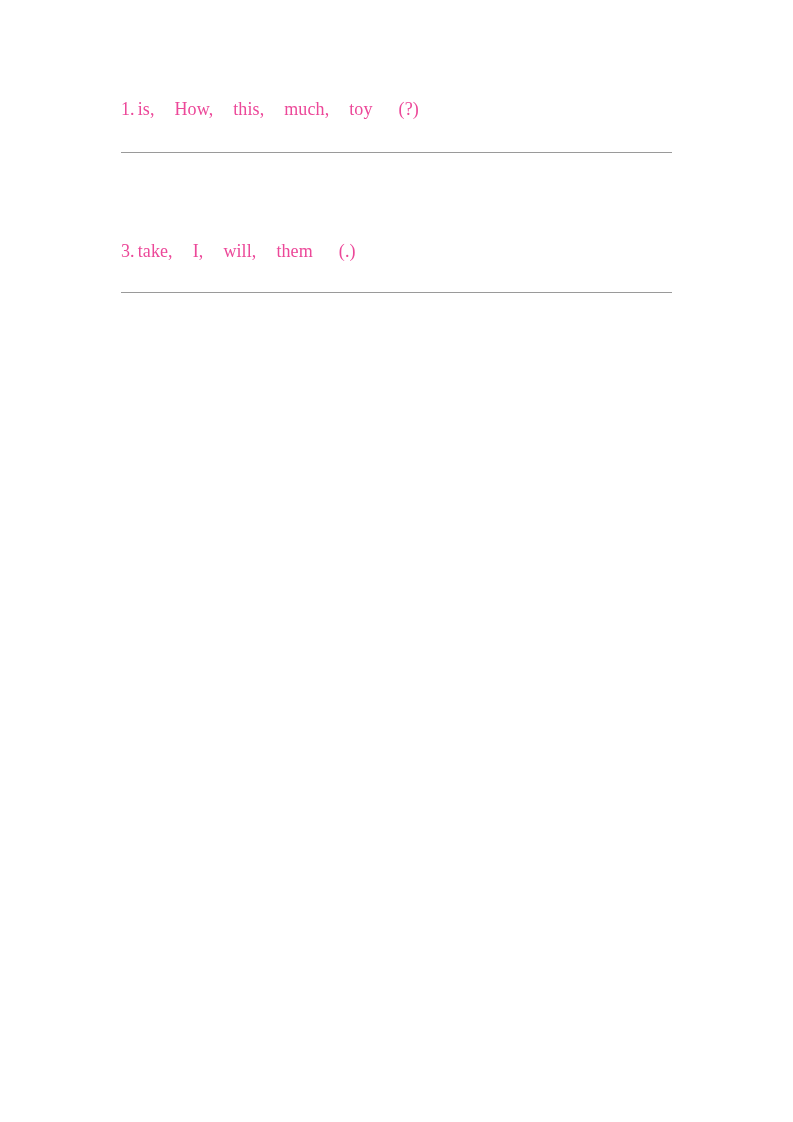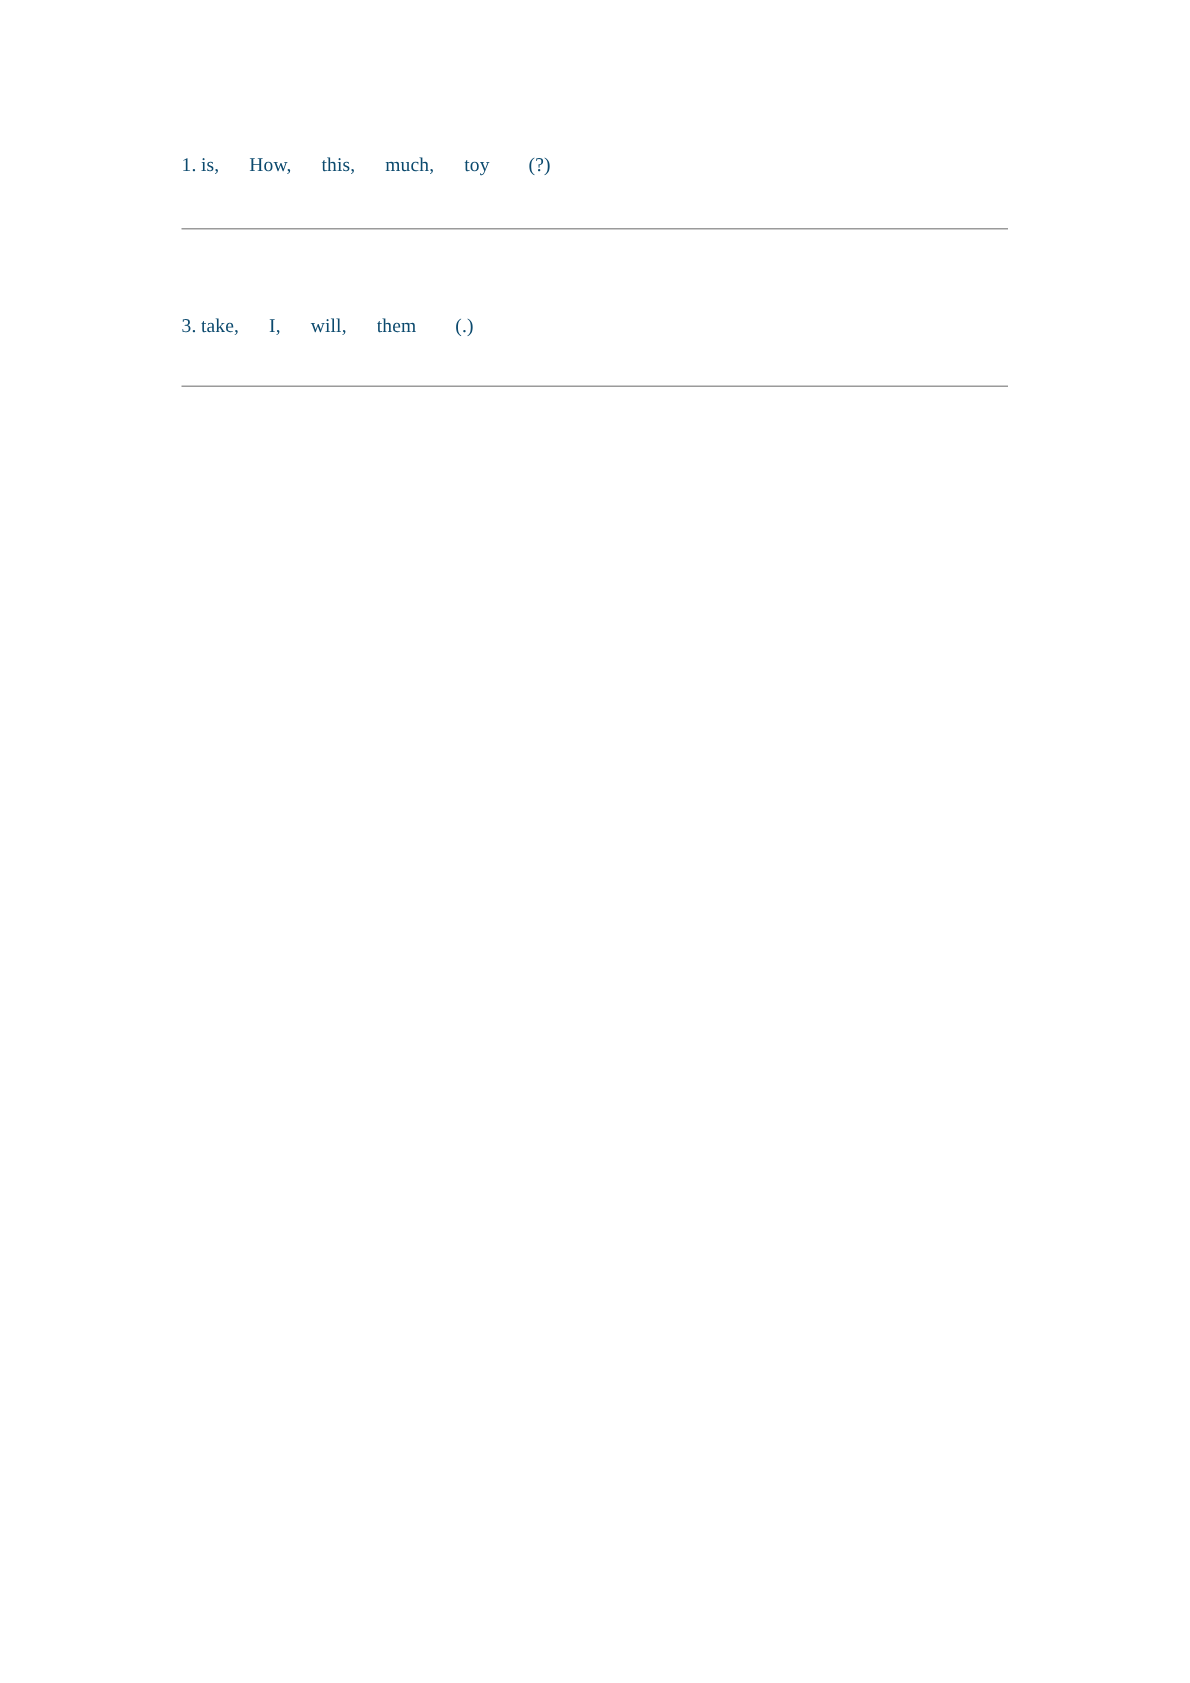--- a/index.html
+++ b/index.html
@@ -29,28 +29,28 @@
 
   .exercise-block {
     position: absolute;
     left: 121px;
     width: 551px;
   }
 
   
   #block-1 { top: 101px; }
   #block-2 { top: 164px; }
-  #block-3 { top: 208px; }
+  #block-3 { top: 243px; }
 
   .prompt-line {
-    font-size: 13px;
+    font-size: 18px;
     line-height: 17px;
     white-space: nowrap;
     letter-spacing: 0.1px;
-    color: #0c4a6e;
+    color: #ec4899;
   }
 
   .item-number {
     display: inline-block;
     margin-right: 3px;
   }
 
   .token {
     display: inline-block;
   }

